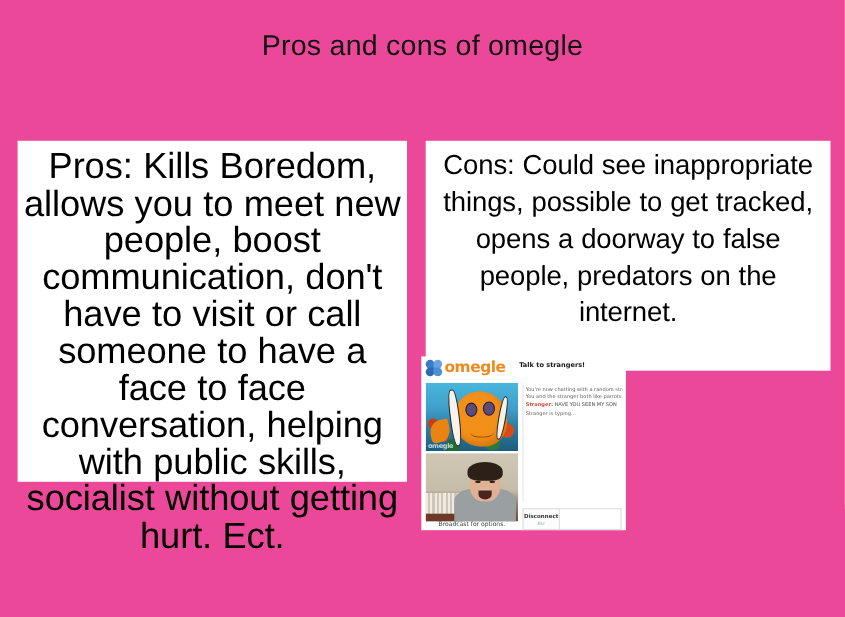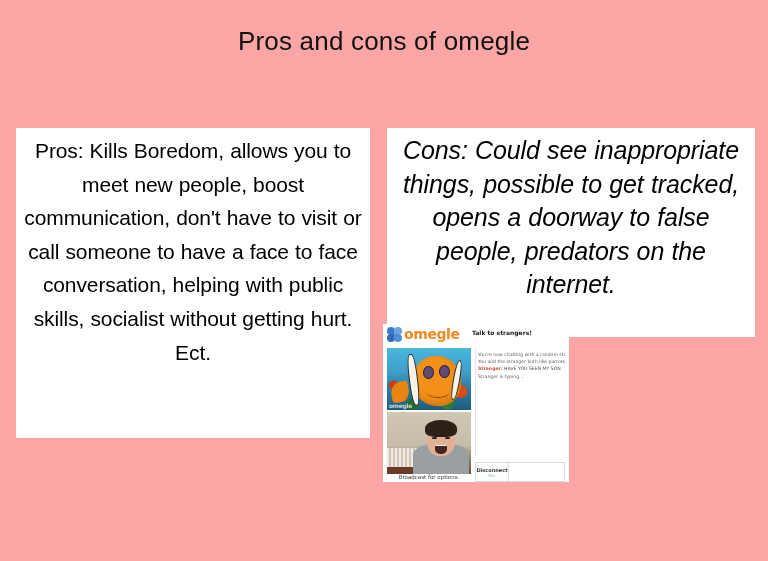--- a/index.html
+++ b/index.html
@@ -11,21 +11,21 @@
     width: 768px;
     height: 561px;
     background: #f7f7f7;
     font-family: "Liberation Sans", sans-serif;
     overflow: hidden;
     position: relative;
   }
   .slide {
     position: absolute;
     inset: 0;
-    background: #fca5a5;
+    background: #ec4899;
   }
   
   .slide-title {
     position: absolute;
     left: 0;
     top: 24px;
     width: 768px;
     text-align: center;
     font-size: 26px;
     line-height: 34px;
@@ -45,27 +45,26 @@
     width: 354px;
     height: 310px;
     padding: 6px 4px 4px 4px;
   }
   .card-right {
     left: 387px;
     top: 128px;
     width: 368px;
     height: 209px;
     padding: 6px 4px 4px 4px;
-    font-style: italic;
   }
   .body-text {
     margin: 0;
     text-align: center;
     color: #000000;
-    font-size: 21px;
+    font-size: 33px;
     line-height: 33.6px;
     font-weight: 400;
     letter-spacing: -0.1px;
     word-spacing: 0.4px;
   }
   .card-right .body-text {
     font-size: 25px;
     line-height: 33.5px;
   }
   

